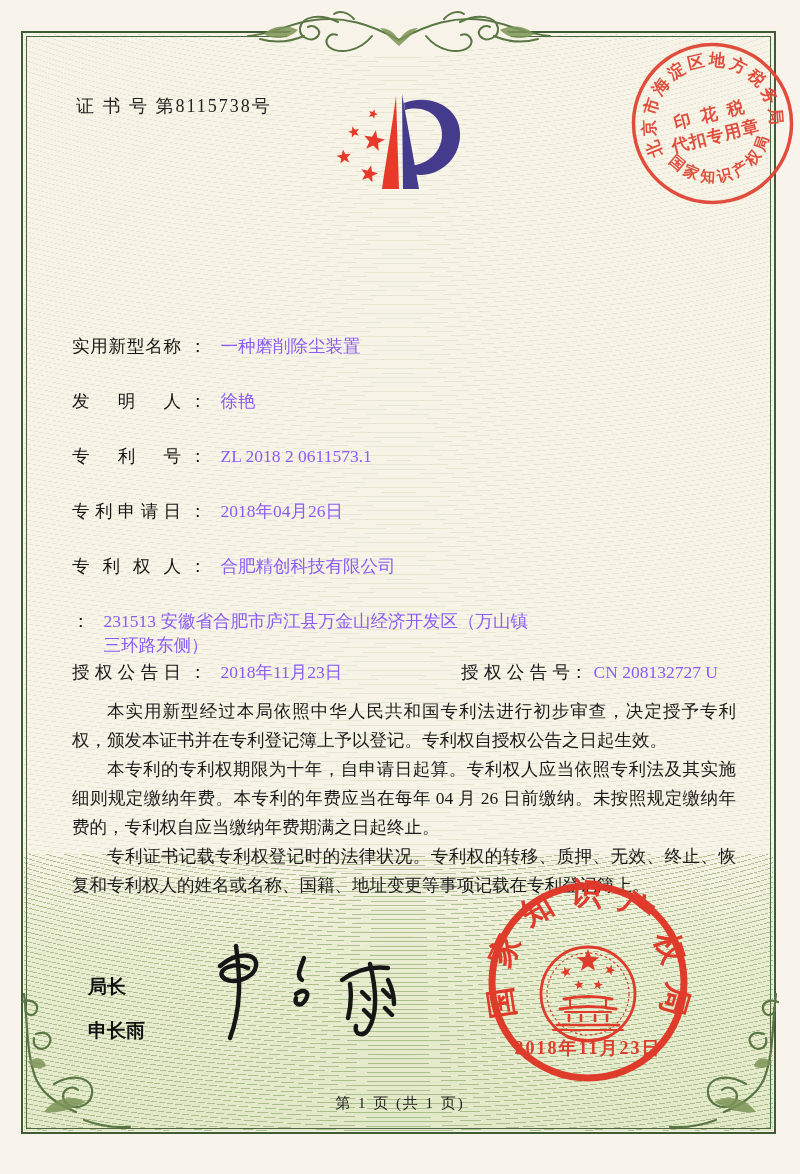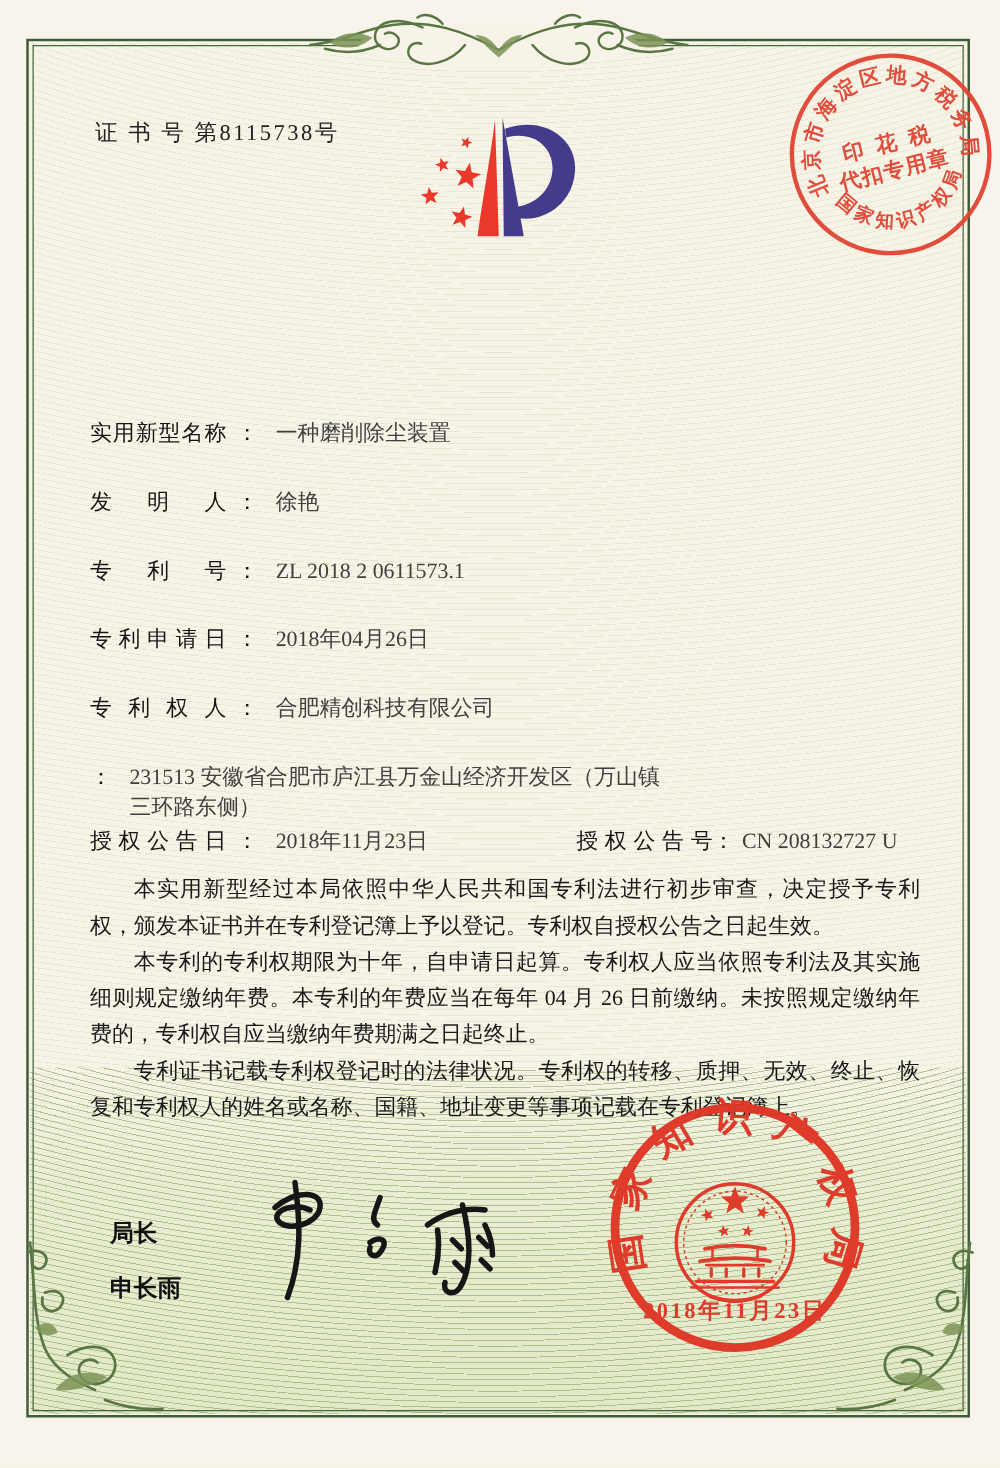--- a/index.html
+++ b/index.html
@@ -30,21 +30,21 @@
 
   .logo{position:absolute;left:335px;top:88px;}
 
   .doc-title{position:absolute;left:0;top:214px;width:100%;text-align:center;font-size:43px;font-weight:bold;letter-spacing:11px;color:#111;}
 
   .fields{position:absolute;left:72px;top:334px;width:668px;font-size:17.5px;}
   .frow{display:flex;margin-bottom:31px;line-height:24px;position:relative;gap:8px;}
   .frow.addr{margin-bottom:3px;}
   .flabel{display:inline-block;width:109px;text-align:justify;text-align-last:justify;flex:0 0 109px;color:#151515;}
   .fcolon{flex:0 0 auto;padding-right:6px;color:#151515;}
-  .fvalue{white-space:pre-line;color:#404040;}
+  .fvalue{white-space:pre-line;color:#8b5cf6;}
   .grant-no-group{position:absolute;left:389px;top:0;display:flex;}
 
   .paras{position:absolute;left:72px;top:697px;width:664px;font-size:17.5px;line-height:29px;text-align:justify;color:#1a1a1a;}
   .paras p{margin:0;text-indent:2em;}
 
   .director-title{position:absolute;left:88px;top:974px;font-size:19px;font-weight:600;font-family:"Liberation Sans","DejaVu Sans",sans-serif;color:#111;}
   .director-name{position:absolute;left:88px;top:1018px;font-size:19px;font-weight:600;font-family:"Liberation Sans","DejaVu Sans",sans-serif;color:#111;}
   .signature{position:absolute;left:192px;top:936px;z-index:3;}
 
   .tax-stamp{position:absolute;left:630px;top:41px;z-index:4;transform:rotate(-14deg);opacity:.95;}
@@ -258,15 +258,16 @@
           <path d="M87,134 H133" stroke-width="2.2"></path>
           <path d="M91,137 V143 M103,137 V143 M117,137 V143 M129,137 V143" stroke-width="2.6"></path>
           <path d="M79,147 H141" stroke-width="2.6"></path>
           <path d="M75,152 H145" stroke-width="2"></path>
           <path d="M90,159 Q110,166 130,159" stroke-width="3"></path>
         </g>
       </g>
       <text x="110" y="176" text-anchor="middle" font-size="18" font-weight="bold" fill="#df3526" letter-spacing="2">2018年11月23日</text>
     </svg>
 
+    <div class="footer">第 1 页 (共 1 页)</div>
 
   </div>
 </div>
 
 </body></html>

